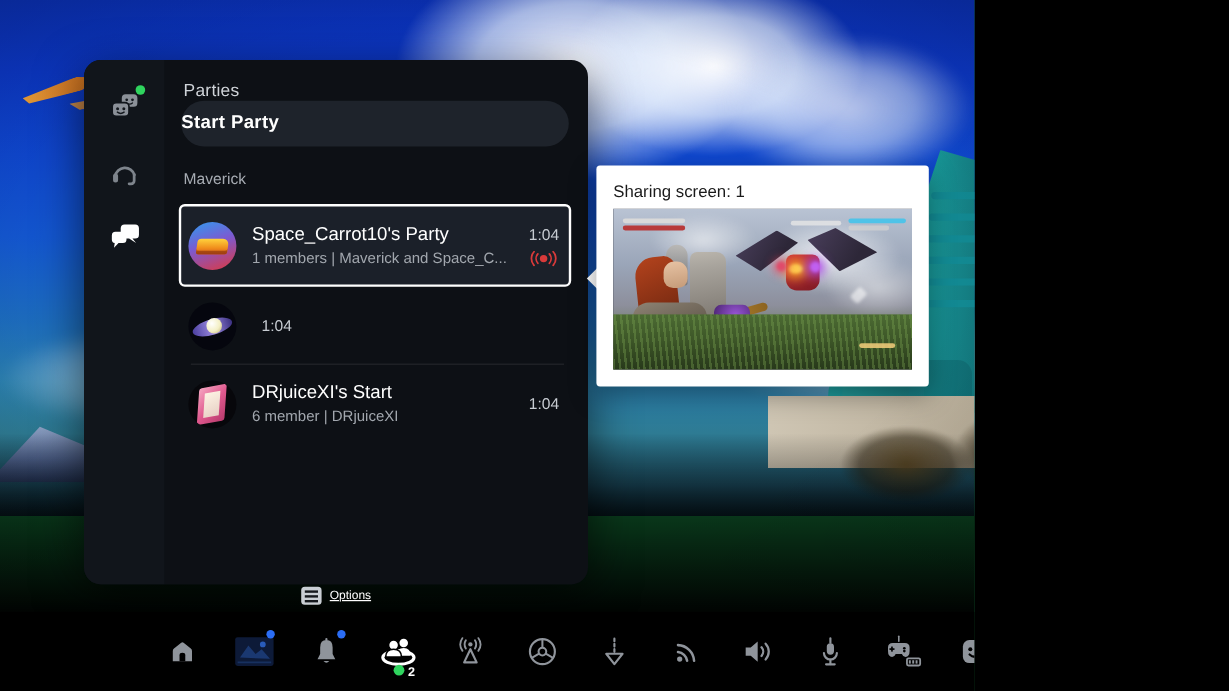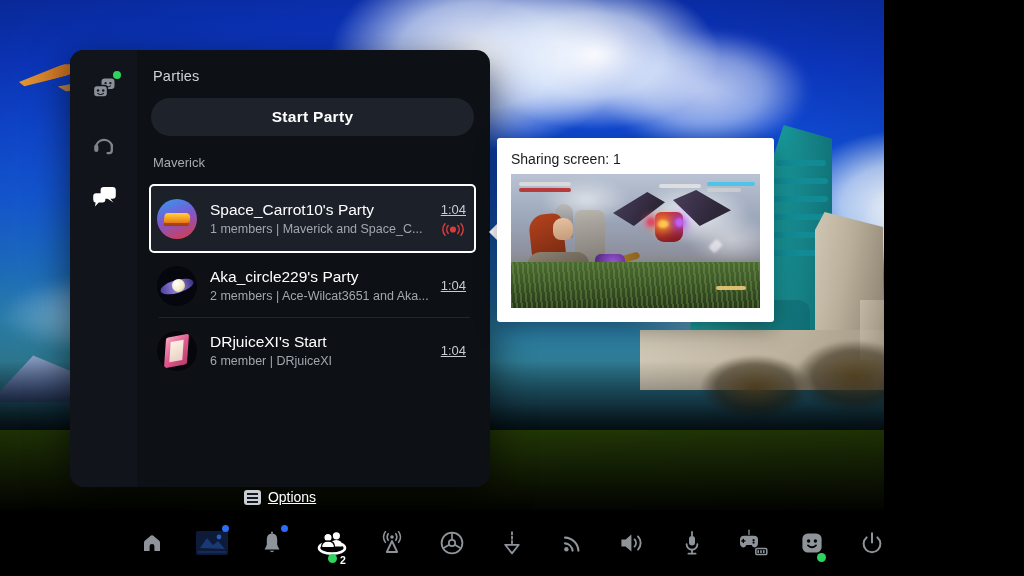--- a/index.html
+++ b/index.html
@@ -4,23 +4,23 @@
 <style>
   html, body {
     margin: 0; padding: 0;
     width: 1024px; height: 576px;
     overflow: hidden;
     background: #000;
     font-family: "Liberation Sans", sans-serif;
   }
   #screen {
     position: relative;
-    width: 884px; height: 576px;
+    width: 812px; height: 576px;
     overflow: hidden;
-    background: #4d7c0f;
+    background: #15803d;
   }
 
   
   .bg-root { position: absolute; inset: 0; overflow: hidden; }
   .bg-sky {
     position: absolute; left: 0; top: 0; width: 1024px; height: 430px;
     background:
       linear-gradient(180deg,
         #0a2fb0 0%,
         #0c37c4 14%,
@@ -102,25 +102,25 @@
     width: 8px; height: 8px; border-radius: 50%;
     background: #2fd45e;
   }
 
   #content { flex: 1; position: relative; padding: 0 16px 0 14px; }
   .section-title {
     color: #cfd3d8; font-size: 14.5px; letter-spacing: .2px;
     margin: 18px 0 0 2px;
   }
   .start-party-btn {
-    margin-top: 14px;
+    margin-top: 0;
     height: 38px;
     background: #1e232b;
     border-radius: 19px;
-    display: flex; align-items: center; justify-content: center;
+    display: flex; align-items: center; justify-content: flex-start;
     color: #fff; font-size: 15.5px; font-weight: bold;
     letter-spacing: .3px;
   }
   .joinable-label {
     color: #a7acb3; font-size: 13px;
     margin: 19px 0 6px 2px;
   }
   .party-list { margin: 14px -2px; }
   .party-row {
     position: relative;
@@ -183,39 +183,39 @@
   }
   .party-members {
     color: #a2a7ae; font-size: 12.5px; line-height: 17px; margin-top: 2px;
     white-space: nowrap; overflow: hidden; text-overflow: ellipsis;
   }
   .party-right {
     flex: 0 0 auto; display: flex; flex-direction: column;
     align-items: flex-end; justify-content: center;
     height: 44px; margin-left: 8px;
   }
-  .party-time { color: #c7ccd2; font-size: 13px; line-height: 17px; text-decoration: underline; }
+  .party-time { color: #c7ccd2; font-size: 13px; line-height: 17px; }
   .broadcast { margin-top: 5px; height: 14px; display: flex; align-items: center; }
 
   
   #options-bar {
     position: absolute; left: 70px; top: 489px; width: 420px;
     display: flex; align-items: center; justify-content: center;
   }
   #options-btn { display: flex; align-items: center; gap: 7px; }
   .options-glyph {
     width: 17px; height: 15px; border-radius: 3px;
     background: #c9ced4; position: relative;
   }
   .options-glyph::before {
     content: ""; position: absolute; left: 3px; right: 3px; top: 3px; height: 2px;
     background: #15181d;
     box-shadow: 0 4px 0 #15181d, 0 8px 0 #15181d;
   }
-  #options-label { color: #ffffff; font-size: 14px; text-decoration: underline; }
+  #options-label { color: #ffffff; font-size: 10px; text-decoration: underline; }
 
   
   #share-panel {
     position: absolute; left: 497px; top: 138px;
     width: 277px; height: 184px;
     background: #ffffff;
     border-radius: 3px;
     box-shadow: 0 7px 22px rgba(0,0,0,0.38);
   }
   #share-arrow {
@@ -407,24 +407,20 @@
               </svg>
             </div>
           </div>
         </div>
 
         <div class="party-row">
           <div class="avatar av-planet">
             <span class="ring"></span>
               <span class="orb"></span>
           </div>
-          <div class="party-text">
-            <div class="party-name">Aka_circle229's Party</div>
-            <div class="party-members">2 members | Ace-Wilcat3651 and Aka...</div>
-          </div>
           <div class="party-right">
             <div class="party-time">1:04</div>
           </div>
           <div class="divider"></div>
         </div>
 
         <div class="party-row">
           <div class="avatar av-shape">
             <span class="quad"></span>
           </div>

